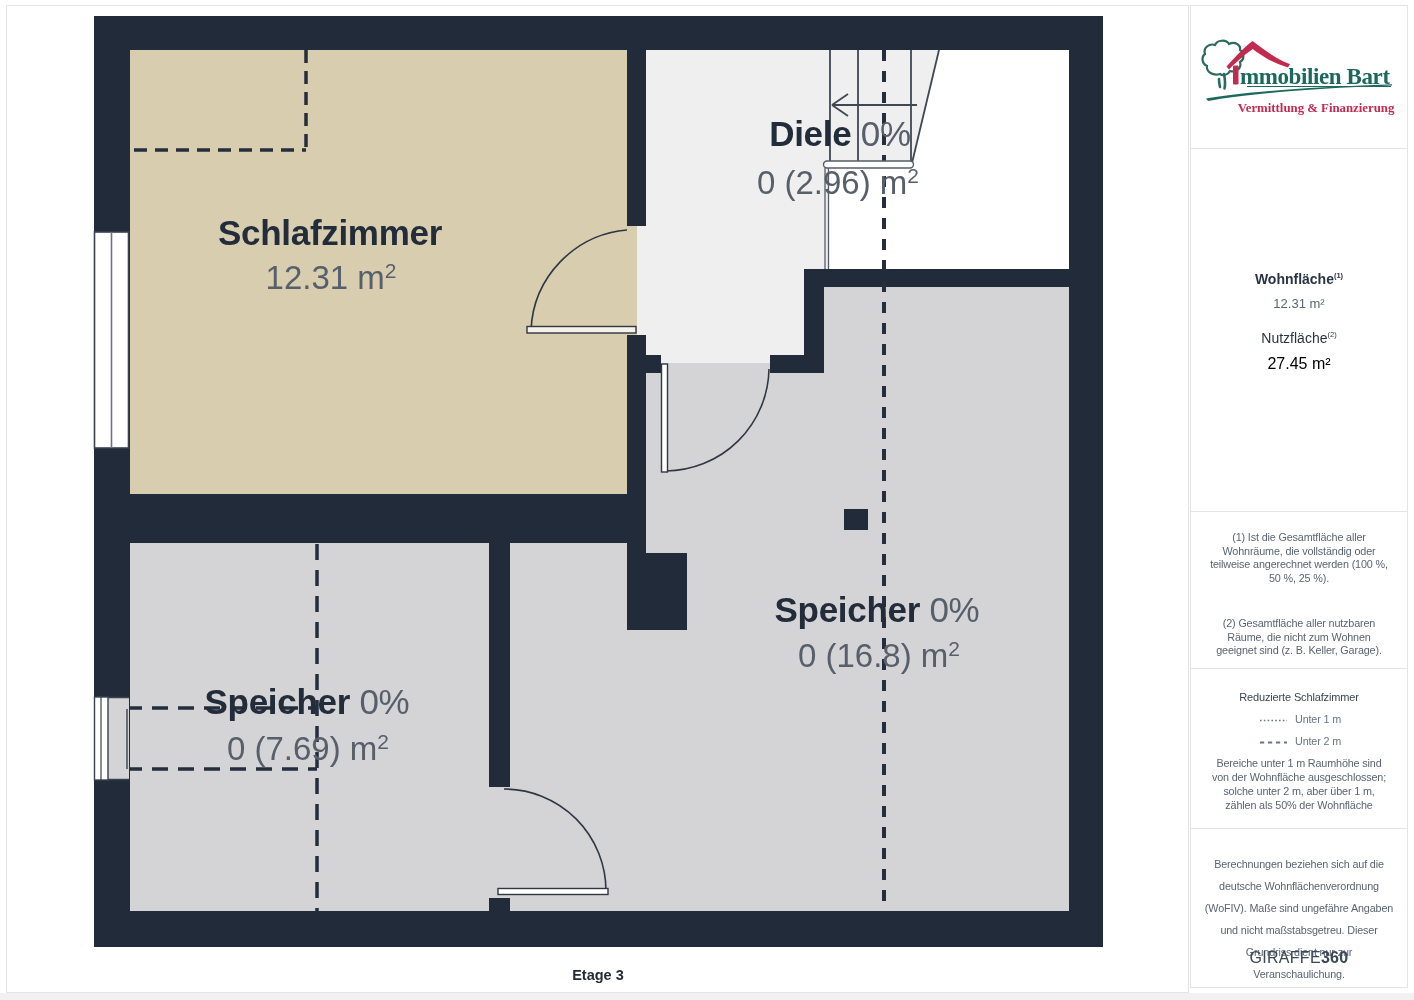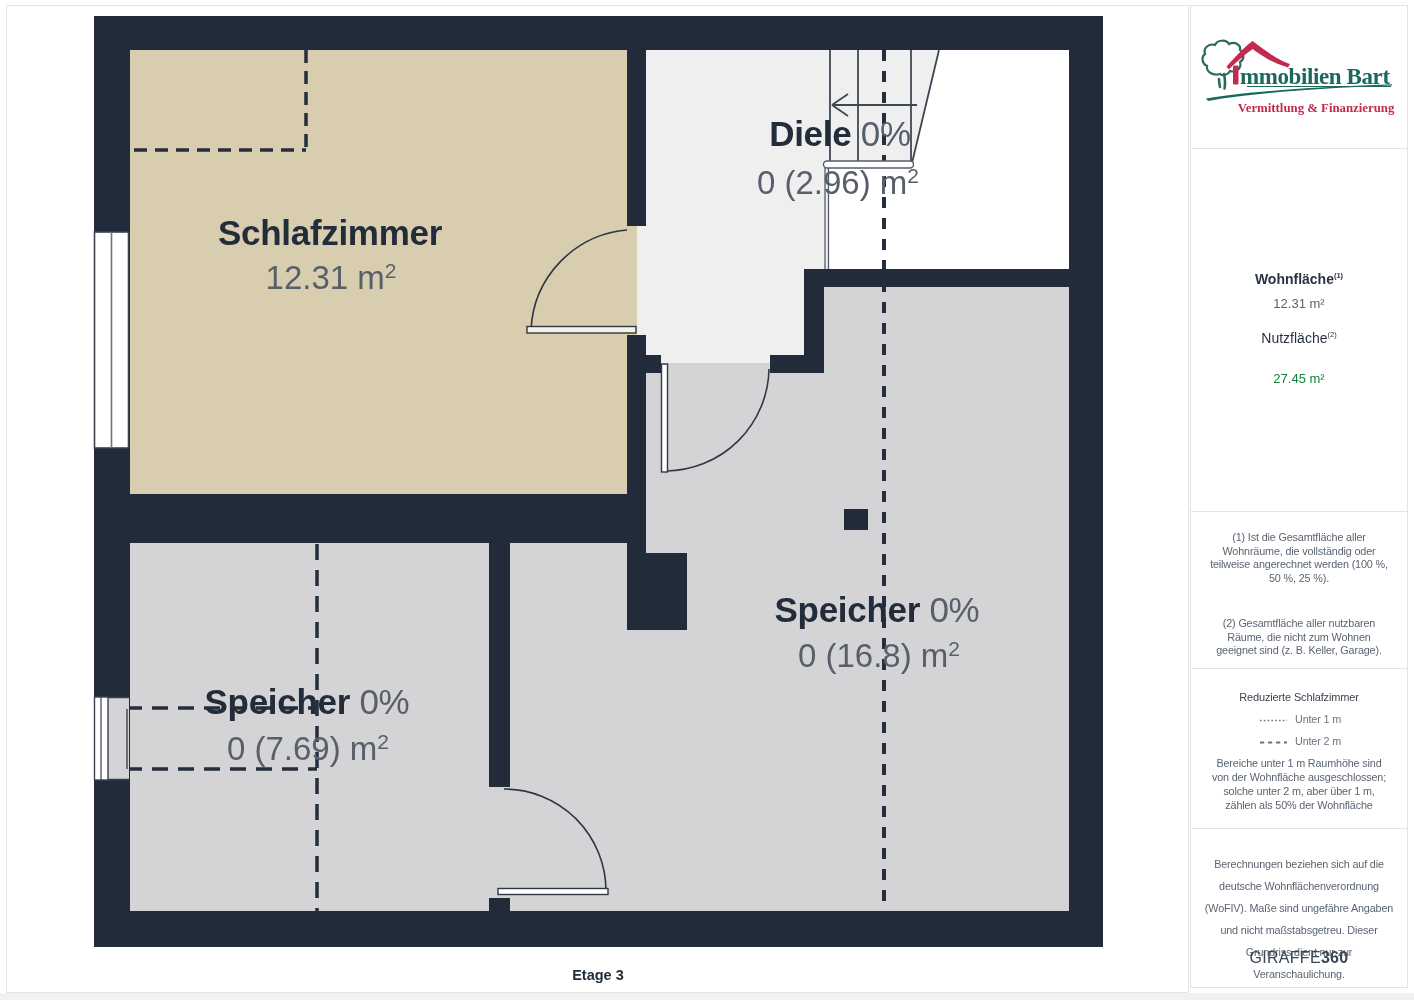--- a/index.html
+++ b/index.html
@@ -176,21 +176,21 @@
 </svg>
 
 <div class="abs" style="left:1190px;top:0;width:218px;text-align:center;color:#2a3342;">
 
   <div class="abs" style="left:0;top:271px;width:218px;font-size:14px;font-weight:bold;">Wohnfläche<sup style="font-size:7.5px;">(1)</sup></div>
 
   <div class="abs" style="left:0;top:296px;width:218px;font-size:13px;color:#5a6472;">12.31 m²</div>
 
   <div class="abs" style="left:0;top:330px;width:218px;font-size:14px;font-weight:normal;">Nutzfläche<sup style="font-size:7.5px;">(2)</sup></div>
 
-  <div class="abs" style="left:0;top:355px;width:218px;font-size:13px;color:#15803d;margin-top:16px;">27.45 m²</div>
+  <div class="abs" style="left:0;top:355px;width:218px;font-size:16px;color:#000000;">27.45 m²</div>
 </div>
 
 <div class="abs" style="left:1199px;top:0;width:200px;text-align:center;color:#5a6472;font-size:10.8px;letter-spacing:-0.15px;">
 
   <div class="abs" style="left:0;top:531px;width:200px;line-height:13.5px;">(1) Ist die Gesamtfläche aller<br>Wohnräume, die vollständig oder<br>teilweise angerechnet werden (100 %,<br>50 %, 25 %).</div>
 
   <div class="abs" style="left:0;top:617px;width:200px;line-height:13.5px;">(2) Gesamtfläche aller nutzbaren<br>Räume, die nicht zum Wohnen<br>geeignet sind (z. B. Keller, Garage).</div>
 </div>
 
 <div class="abs" style="left:1199px;top:0;width:200px;text-align:center;color:#5a6472;font-size:10.8px;letter-spacing:-0.15px;">

